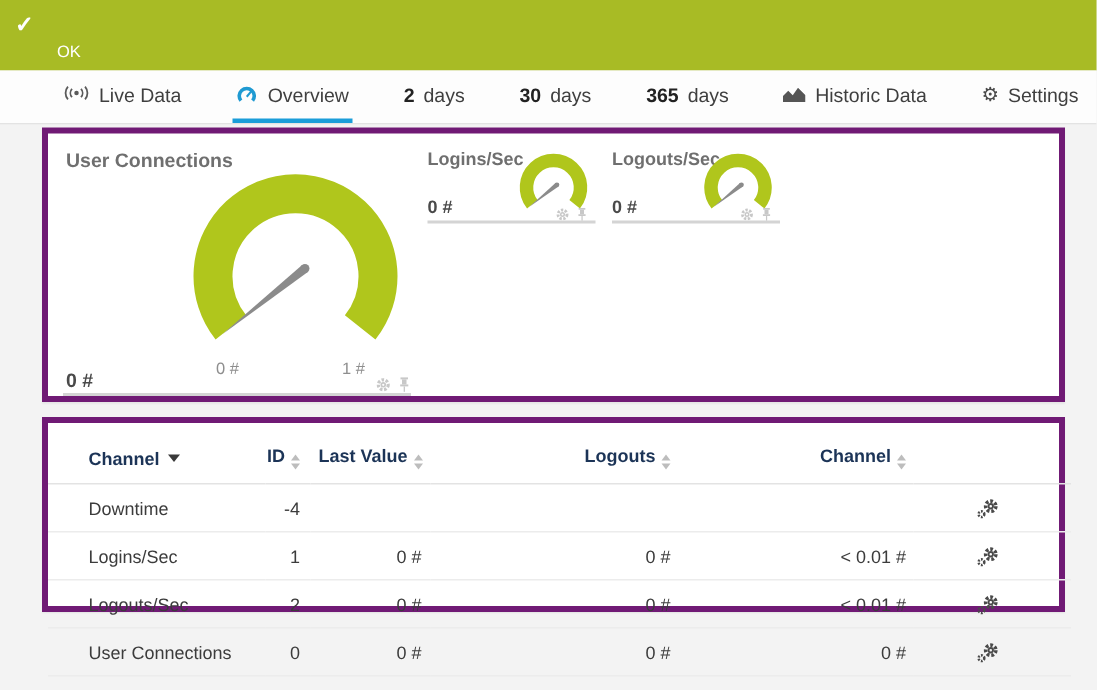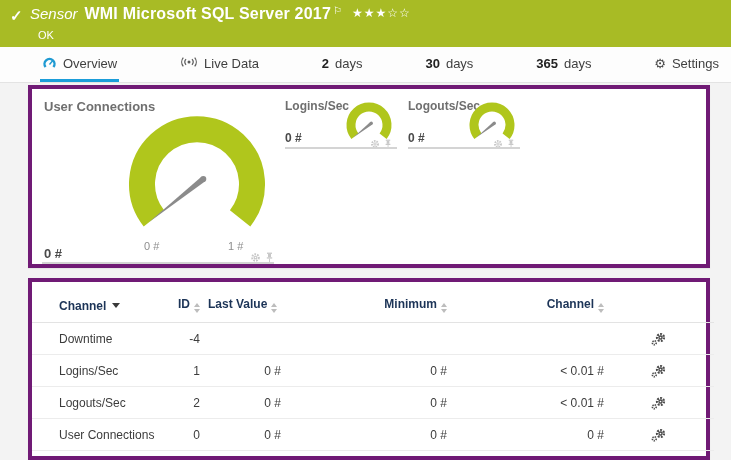--- a/index.html
+++ b/index.html
@@ -24,85 +24,87 @@
     justify-content:space-between;padding:0 10px 0 40px;box-sizing:border-box;}
   .tab{display:flex;align-items:center;gap:6px;font-size:13px;color:#3f3f3f;
     border-bottom:3px solid transparent;padding:0 2px;cursor:pointer;}
   .tab .num{font-weight:bold;color:#222;}
   .tab.active{border-bottom-color:#1b9dd9;}
   .tab .glyph{font-family:"DejaVu Sans",sans-serif;font-size:13px;color:#4a4a4a;line-height:1;}
   
   .panel{position:absolute;left:28px;width:682px;background:#fff;
     border:4px solid #701a75;box-sizing:border-box;box-shadow:0 1px 1px rgba(0,0,0,.05);}
   #gauge-panel{top:85px;height:183px;}
-  #table-panel{top:278px;height:182px;}
+  #table-panel{top:278px;height:130px;}
   .gauge-title{position:absolute;font-weight:bold;color:#6f6f6f;}
   .gauge-value{position:absolute;font-size:13px;font-weight:bold;color:#4a4a4a;}
   .scale-label{position:absolute;font-size:11px;color:#8e8e8e;}
   .cell-line{position:absolute;height:2px;background:#d4d4d4;}
   .cell-icons{position:absolute;display:flex;gap:4px;align-items:center;}
   
   table{border-collapse:collapse;width:100%;margin-top:14px;table-layout:fixed;}
   th{font-size:12px;font-weight:bold;color:#1c3457;vertical-align:bottom;padding-bottom:9px;border-bottom:1px solid #e3e3e3;}
   td{font-size:12px;color:#3c3c3c;height:29px;border-bottom:1px solid #ececec;}
   .c-channel{text-align:left;padding-left:27px;}
   .c-num{text-align:right;}
-  th.c-lastvalue{text-align:left;}
+  th.c-lastvalue{text-align:center;}
   .pr7{padding-right:7px;} .pr6{padding-right:6px;} .pr5{padding-right:5px;}
   .sorticons{display:inline-flex;flex-direction:column;gap:2px;margin-left:4px;vertical-align:1px;}
   .tri-up{width:0;height:0;border-left:3.5px solid transparent;border-right:3.5px solid transparent;border-bottom:4px solid #bdbdbd;}
   .tri-down{width:0;height:0;border-left:3.5px solid transparent;border-right:3.5px solid transparent;border-top:4px solid #bdbdbd;}
   .tri-down-dark{display:inline-block;width:0;height:0;border-left:4px solid transparent;border-right:4px solid transparent;border-top:5px solid #3a3a3a;margin-left:6px;vertical-align:2px;}
   .row-gear{padding-left:42px;}
   .row-gear svg{display:block;cursor:pointer;}
 </style>
 </head>
 <body>
 
 <div class="statusbar">
   <span class="check">✓</span>
-  <div class="titlerow">
-    <span class="kind">Sensor</span>
-    <span class="sensor-title">WMI Microsoft SQL Server 2017</span>
-    <span class="flag">⚐</span>
-    <span class="stars"><span>★★★</span><span>☆☆</span></span>
-  </div>
   <div class="okline">OK</div>
 </div>
 
 <div class="tabbar">
+  <div class="tab">
+    <span>
+      <svg width="18" height="12" viewBox="0 0 18 12">
+          <circle cx="9" cy="6" r="1.5" fill="#5a5a5a"></circle>
+          <path d="M6 3.2 A4.2 4.2 0 0 0 6 8.8 M3.3 1.7 A6.6 6.6 0 0 0 3.3 10.3 M12 3.2 A4.2 4.2 0 0 1 12 8.8 M14.7 1.7 A6.6 6.6 0 0 1 14.7 10.3" fill="none" stroke="#5a5a5a" stroke-width="1.2"></path>
+        </svg>
+    </span>
+    <span>Live Data</span>
+  </div>
   <div class="tab active">
     <span>
       <svg width="15" height="13" viewBox="0 0 15 13">
           <path d="M3.6 12.1 A5 5 0 1 1 11.4 12.1" fill="none" stroke="#1f9ad2" stroke-width="2.4"></path>
           <line x1="7.5" y1="9.5" x2="10.6" y2="5.8" stroke="#1f9ad2" stroke-width="1.4"></line>
         </svg>
     </span>
     <span>Overview</span>
   </div>
   <div class="tab">
-    <span>
-      <svg width="18" height="12" viewBox="0 0 18 12">
-          <circle cx="9" cy="6" r="1.5" fill="#5a5a5a"></circle>
-          <path d="M6 3.2 A4.2 4.2 0 0 0 6 8.8 M3.3 1.7 A6.6 6.6 0 0 0 3.3 10.3 M12 3.2 A4.2 4.2 0 0 1 12 8.8 M14.7 1.7 A6.6 6.6 0 0 1 14.7 10.3" fill="none" stroke="#5a5a5a" stroke-width="1.2"></path>
-        </svg>
-    </span>
-    <span>Live Data</span>
-  </div>
-  <div class="tab">
     <span class="num">2</span>
     <span>days</span>
   </div>
   <div class="tab">
     <span class="num">30</span>
     <span>days</span>
   </div>
   <div class="tab">
     <span class="num">365</span>
     <span>days</span>
+  </div>
+  <div class="tab">
+    <span>
+      <svg width="15" height="11" viewBox="0 0 15 11">
+          <polygon points="0,11 0,7 3.5,3.5 6.5,6.5 10,1.5 15,6.5 15,11" fill="#555"></polygon>
+        </svg>
+    </span>
+    <span>Historic Data</span>
   </div>
   <div class="tab">
     <span class="glyph">⚙</span>
     <span>Settings</span>
   </div>
 </div>
 
 <div class="panel" id="gauge-panel">
 
   <div class="gauge-title" style="left:12px;top:10px;font-size:13px;">User Connections</div>
@@ -203,21 +205,21 @@
       <tr>
         <th class="c-channel"><span>Channel</span><span class="tri-down-dark"></span></th>
         <th class="c-num pr7"><span>ID</span><span class="sorticons">
               <span class="tri-up"></span>
               <span class="tri-down"></span>
             </span></th>
         <th class="c-lastvalue"><span>Last Value</span><span class="sorticons">
               <span class="tri-up"></span>
               <span class="tri-down"></span>
             </span></th>
-        <th class="c-num pr5"><span>Minimum</span><span class="sorticons">
+        <th class="c-num pr5"><span>Logouts</span><span class="sorticons">
               <span class="tri-up"></span>
               <span class="tri-down"></span>
             </span></th>
         <th class="c-num pr5"><span>Channel</span><span class="sorticons">
               <span class="tri-up"></span>
               <span class="tri-down"></span>
             </span></th>
         <th></th>
       </tr>
     </thead>

